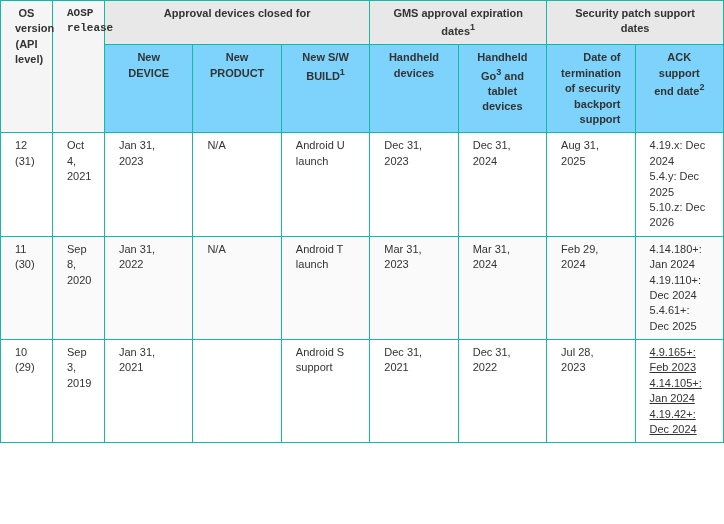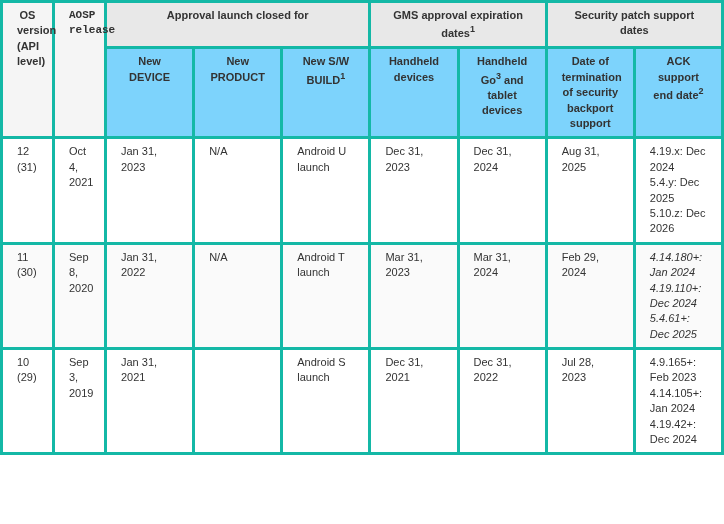--- a/index.html
+++ b/index.html
@@ -14,21 +14,21 @@
     .table-container {
       width: 100%;
       overflow: auto;
     }
     table {
       width: 100%;
       border-collapse: collapse;
       table-layout: fixed;
     }
     th, td {
-      border: 3px solid #14b8a6;
+      border: 1px solid #14b8a6;
       padding: 5px 14px;
       vertical-align: top;
       line-height: 1.4;
     }
     th {
       background-color: #f5f5f5;
       font-weight: bold;
       font-size: 11px;
     }
     .group-header {
@@ -43,38 +43,38 @@
     tr.data-row:nth-child(even) {
       background-color: #fafafa;
     }
     .col-os { width: 52px; }
     .col-aosp { width: 52px; font-family: Liberation Mono, monospace; }
     .col-new-device { width: 58px; }
     .col-new-product { width: 62px; }
     .col-new-sw { width: 62px; }
     .col-handheld { width: 60px; }
     .col-handheld-go { width: 72px; }
-    .col-date-term { width: 85px; }
+    .col-date-term { width: 85px; text-align: right; }
     .col-ack { width: 110px; }
     sup {
       font-size: 9px;
     }
   </style>
 </head>
 <body>
 
 <div class="table-container">
   <table>
     <thead>
 
       <tr>
         <th class="col-os" rowspan="2">OS version (API level)</th>
         <th class="col-aosp" rowspan="2">AOSP release</th>
         <th colspan="3" class="group-header">
-          <span>Approval launch closed for</span>
+          <span>Approval devices closed for</span>
         </th>
         <th colspan="2" class="group-header">
           <span>GMS approval expiration dates</span><sup>1</sup>
         </th>
         <th colspan="2" class="group-header">Security patch support dates</th>
       </tr>
 
       <tr>
         <th class="col-new-device sub-header">
           <span>New DEVICE</span>
@@ -111,32 +111,32 @@
         </tr>
         <tr class="data-row">
           <td>11 (30)</td>
           <td>Sep 8, 2020</td>
           <td>Jan 31, 2022</td>
           <td>N/A</td>
           <td>Android T launch</td>
           <td>Mar 31, 2023</td>
           <td>Mar 31, 2024</td>
           <td>Feb 29, 2024</td>
-          <td style="white-space: pre-line; font-style: italic;">4.14.180+: Jan 2024
+          <td style="white-space: pre-line;">4.14.180+: Jan 2024
 4.19.110+: Dec 2024
 5.4.61+: Dec 2025</td>
         </tr>
         <tr class="data-row">
           <td>10 (29)</td>
           <td>Sep 3, 2019</td>
           <td>Jan 31, 2021</td>
           <td></td>
-          <td>Android S launch</td>
+          <td>Android S support</td>
           <td>Dec 31, 2021</td>
           <td>Dec 31, 2022</td>
           <td>Jul 28, 2023</td>
-          <td style="white-space: pre-line;">4.9.165+: Feb 2023
+          <td style="white-space: pre-line; text-decoration: underline;">4.9.165+: Feb 2023
 4.14.105+: Jan 2024
 4.19.42+: Dec 2024</td>
         </tr>
       </tbody>
   </table>
 </div>
 
 </body></html>

